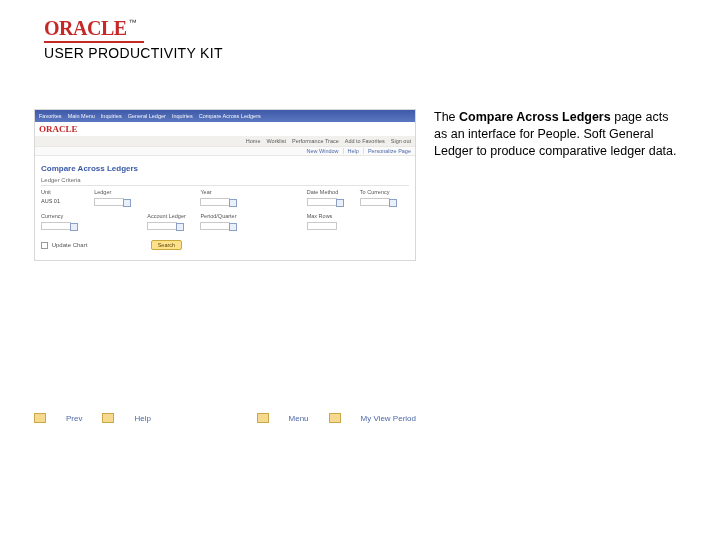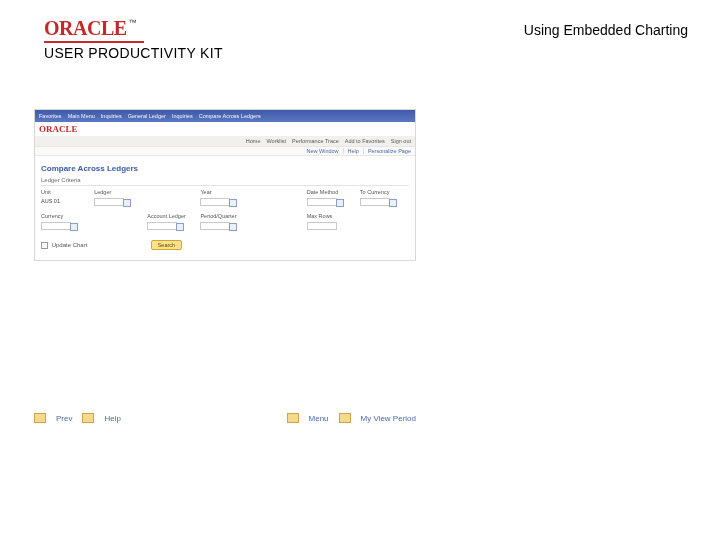--- a/index.html
+++ b/index.html
@@ -9,21 +9,21 @@
     background: #fff;
     font-family: Arial, Helvetica, sans-serif;
     font-size: 11px;
     color: #000;
     position: relative;
   }
   .header {
     display: flex;
     justify-content: space-between;
     align-items: flex-start;
-    padding: 18px 28px 4px 44px;
+    padding: 18px 12px 4px 44px;
   }
   .logo-block { display: flex; flex-direction: column; }
   .oracle-word {
     font-family: Georgia, "Times New Roman", serif;
     font-weight: bold;
     color: #c62828;
     font-size: 20px;
     letter-spacing: -0.5px;
     line-height: 1;
   }
@@ -159,21 +159,21 @@
     width:7px;height:7px;border:1px solid #999;background:#fff;margin-right:2px;
     vertical-align:middle;
   }
   .nav-strip {
     margin-top: 152px;
     display:flex;
     justify-content: space-between;
     font-size: 8px;
     color: #3f5aa8;
   }
-  .nav-strip .grp { display:flex; gap:10px; align-items:center; }
+  .nav-strip .grp { display:flex; gap:20px; align-items:center; }
   .nav-strip .mini-ico {
     width:12px; height:10px;
     background:#f6d98e;
     border:1px solid #caa84a;
     display:inline-block;
   }
   .nav-strip span { color:#4e6aa8; }
   .text-col { flex: 1; padding-right: 10px; }
   .step-label { font-size: 13px; margin-bottom: 20px; }
   .desc { font-size: 12.5px; line-height: 1.35; }
@@ -183,21 +183,20 @@
 <body>
 
 <div class="header">
   <div class="logo-block">
     <div>
       <span class="oracle-word">ORACLE</span><span class="tm">™</span>
     </div>
     <div class="logo-rule"></div>
     <div class="upk">USER PRODUCTIVITY KIT</div>
   </div>
-  <div class="doc-title">Using Embedded Charting</div>
 </div>
 
 <div class="content">
   <div class="screenshot-col">
     <div class="ps-window">
       <div class="ps-nav">
         <span>Favorites</span>
         <span>Main Menu</span>
         <span>Inquiries</span>
         <span>General Ledger</span>
@@ -279,14 +278,17 @@
       <div class="grp">
         <span class="mini-ico"></span>
         <span>Menu</span>
         <span class="mini-ico"></span>
         <span>My View Period</span>
       </div>
     </div>
   </div>
 
   <div class="text-col">
+    <div class="desc">
+      <span>The </span><b>Compare Across Ledgers</b><span> page acts as an interface for People. Soft General Ledger to produce comparative ledger data.</span>
+    </div>
   </div>
 </div>
 
 </body></html>

